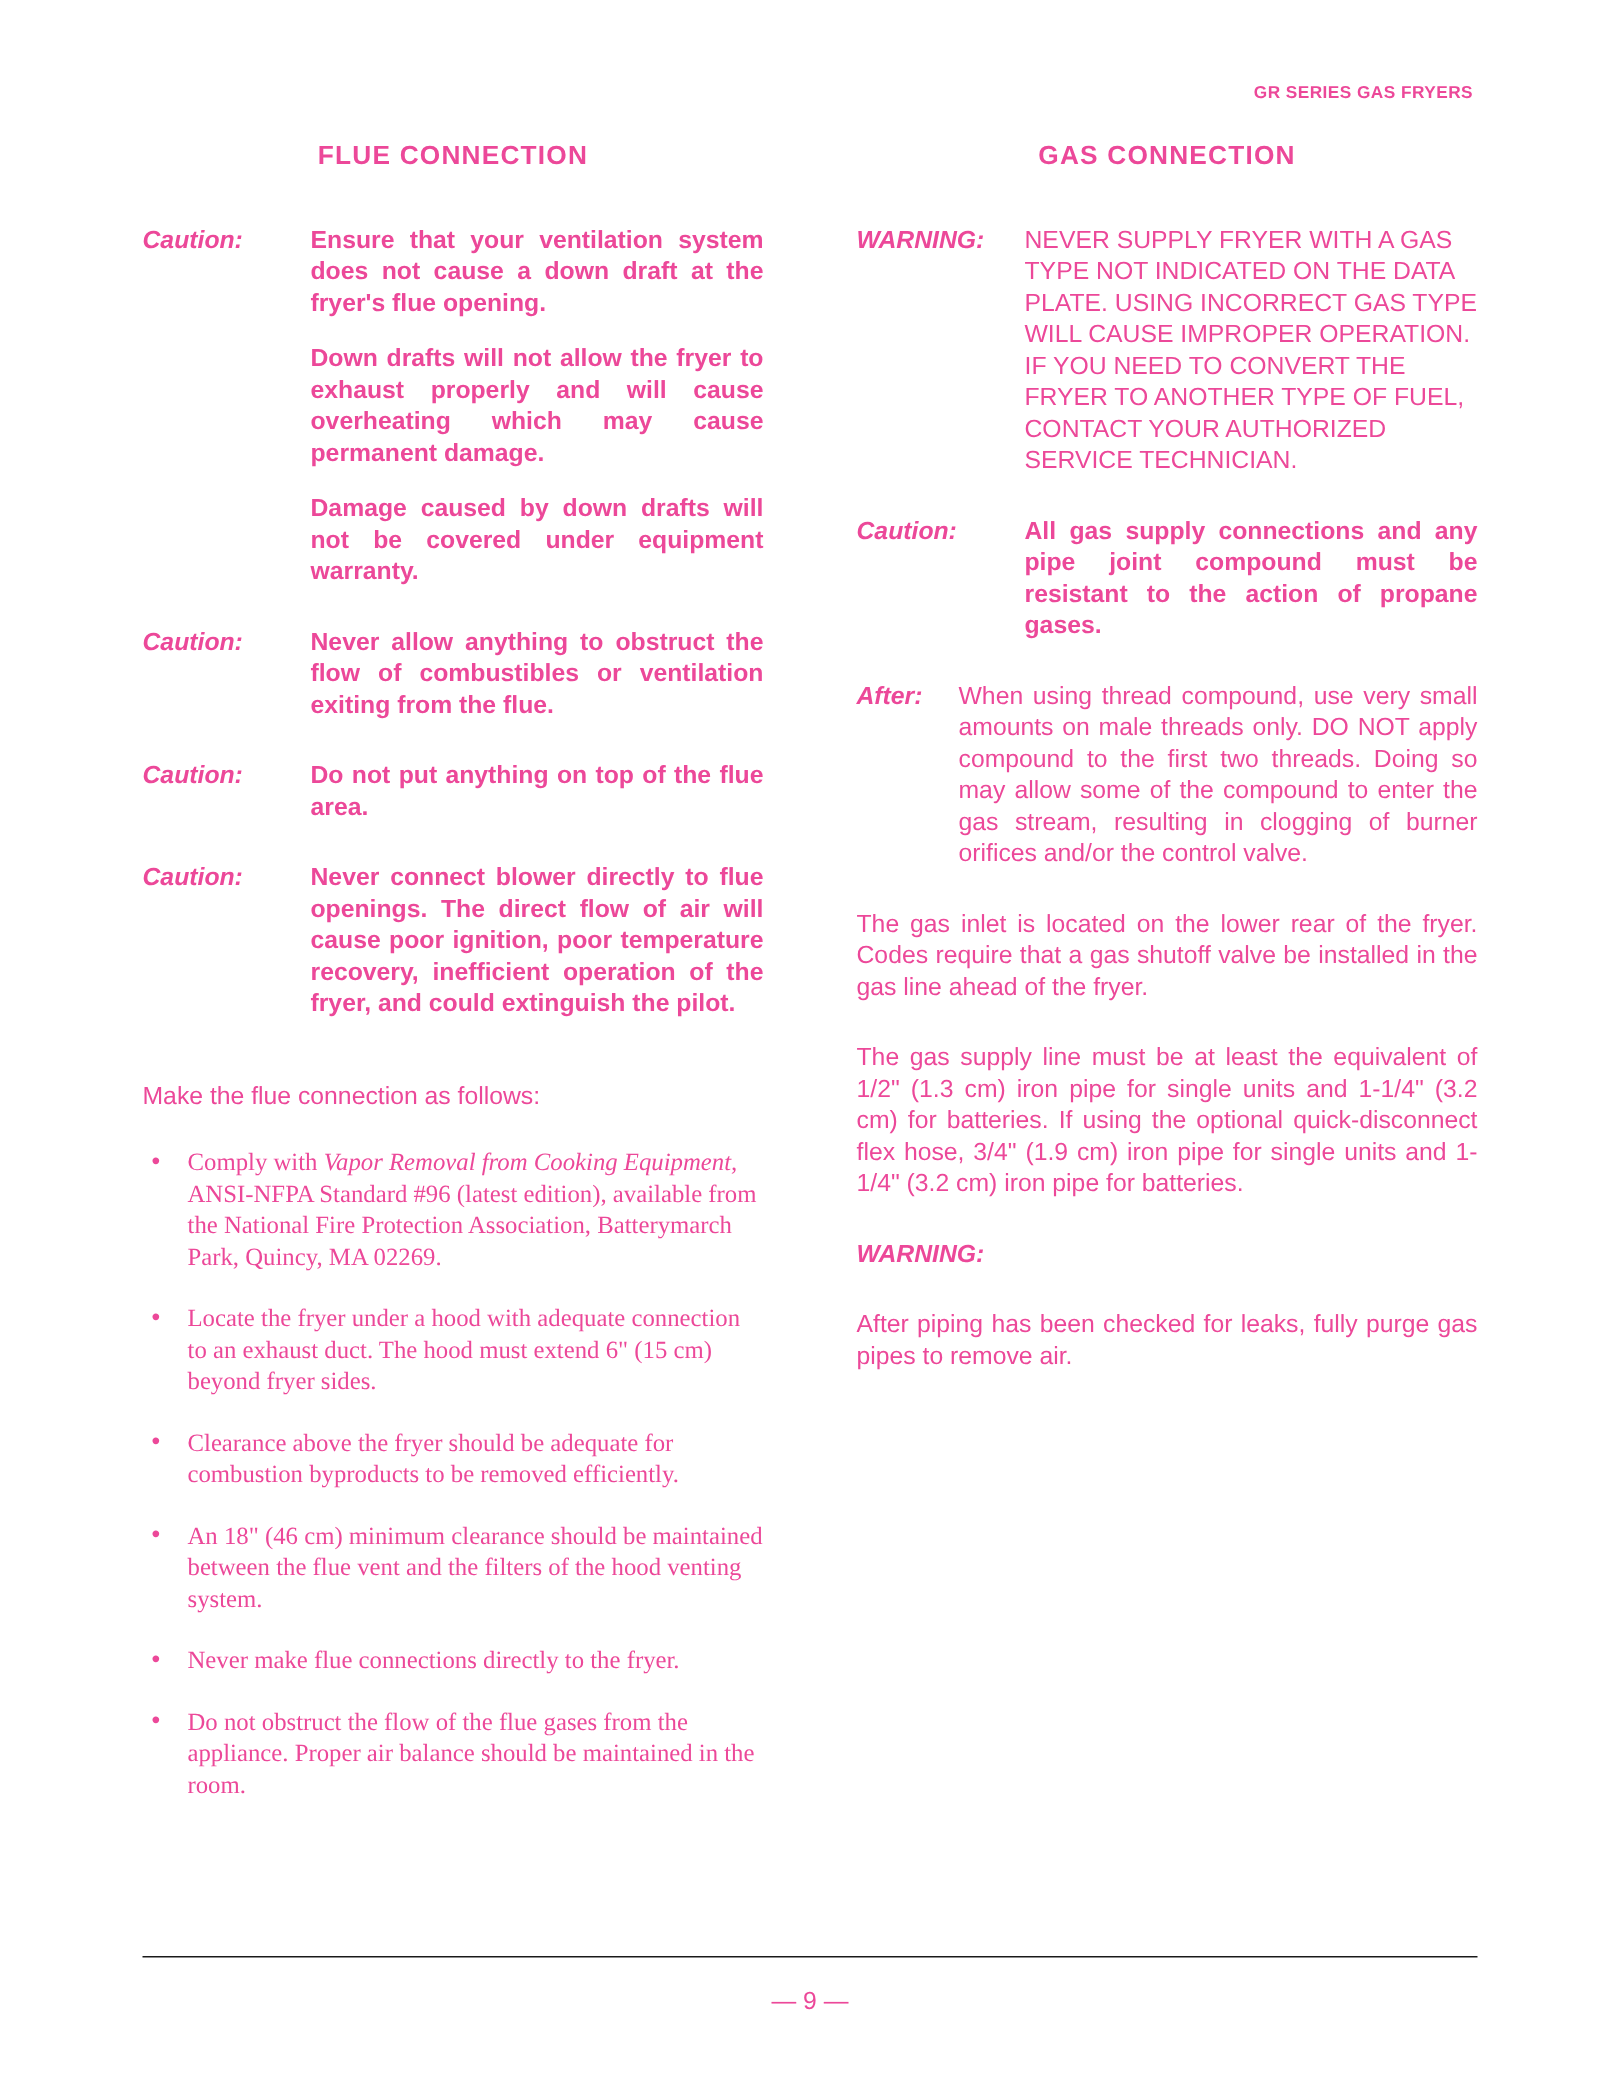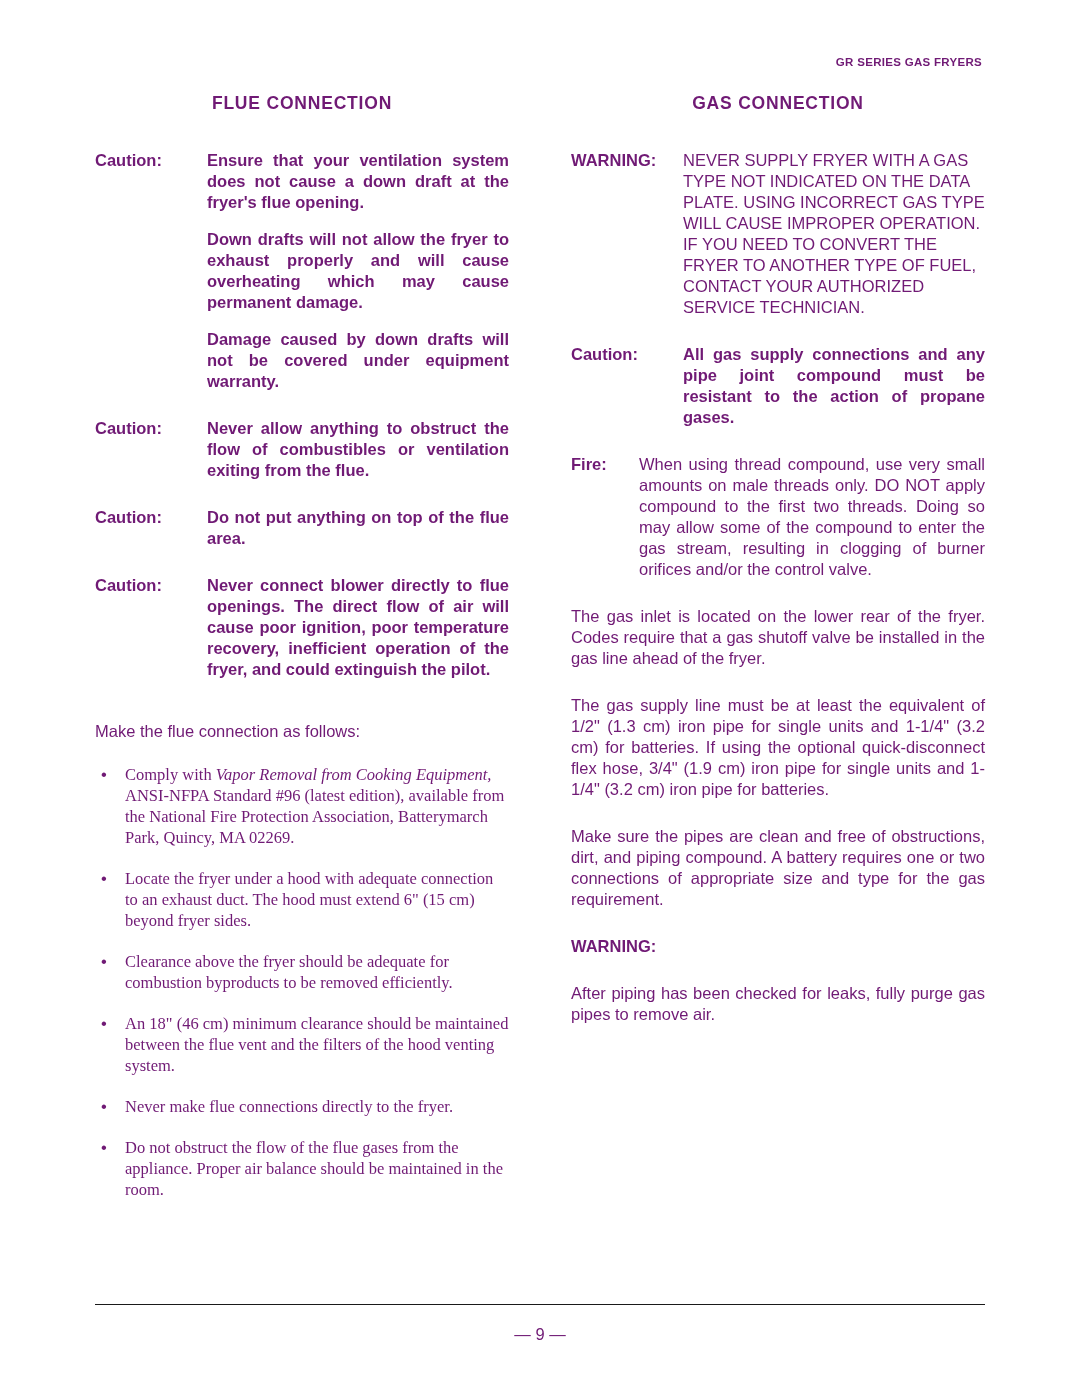--- a/index.html
+++ b/index.html
@@ -7,21 +7,21 @@
   body { background: #ffffff; }
 
   .page {
     position: relative;
     width: 1080px;
     height: 1397px;
     background: #ffffff;
     font-family: "Liberation Sans", sans-serif;
     font-size: 16.5px;
     line-height: 21px;
-    color: #701a75;
+    color: #ec4899;
     overflow: hidden;
   }
 
   .doc-header {
     position: absolute;
     top: 52px;
     right: 98px;
     font-size: 11.5px;
     font-weight: 700;
     letter-spacing: 0.3px;
@@ -41,21 +41,21 @@
   .col-title {
     text-align: center;
     font-weight: 700;
     font-size: 17.5px;
     letter-spacing: 0.8px;
     margin: 0 0 36px 0;
     line-height: 22px;
   }
 
   .lblock { display: flex; margin: 0 0 26px 0; }
-  .lbl { flex: 0 0 112px; font-weight: 700; }
+  .lbl { flex: 0 0 112px; font-weight: 700; font-style: italic; }
   .lbl.note-lbl { flex-basis: 68px; }
   .lblock .body { flex: 1; min-width: 0; }
 
   .body p { margin: 0 0 16px 0; }
   .body p:last-child { margin-bottom: 0; }
 
   .bold-just { font-weight: 700; text-align: justify; }
   .just { text-align: justify; }
   .caps-left { text-align: left; }
 
@@ -176,31 +176,30 @@
       </div>
 
       <div class="lblock">
         <div class="lbl">Caution:</div>
         <div class="body bold-just">
           <p>All gas supply connections and any pipe joint compound must be resistant to the action of propane gases.</p>
         </div>
       </div>
 
       <div class="lblock">
-        <div class="lbl note-lbl">Fire:</div>
+        <div class="lbl note-lbl">After:</div>
         <div class="body just">
           <p>When using thread compound, use very small amounts on male threads only. DO NOT apply compound to the first two threads. Doing so may allow some of the compound to enter the gas stream, resulting in clogging of burner orifices and/or the control valve.</p>
         </div>
       </div>
 
       <div class="para">The gas inlet is located on the lower rear of the fryer. Codes require that a gas shutoff valve be installed in the gas line ahead of the fryer.</div>
 
       <div class="para">The gas supply line must be at least the equivalent of 1/2" (1.3 cm) iron pipe for single units and 1-1/4" (3.2 cm) for batteries. If using the optional quick-disconnect flex hose, 3/4" (1.9 cm) iron pipe for single units and 1-1/4" (3.2 cm) iron pipe for batteries.</div>
 
-      <div class="para">Make sure the pipes are clean and free of obstructions, dirt, and piping compound. A battery requires one or two connections of appropriate size and type for the gas requirement.</div>
 
       <div class="lblock">
         <div class="lbl">WARNING:</div>
       </div>
 
       <div class="para">After piping has been checked for leaks, fully purge gas pipes to remove air.</div>
 
     </div>
   </div>
 

